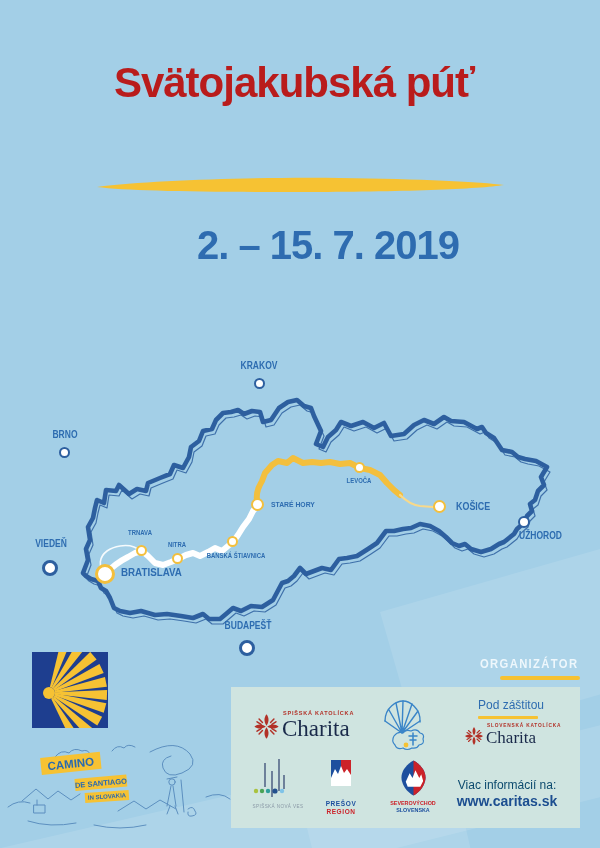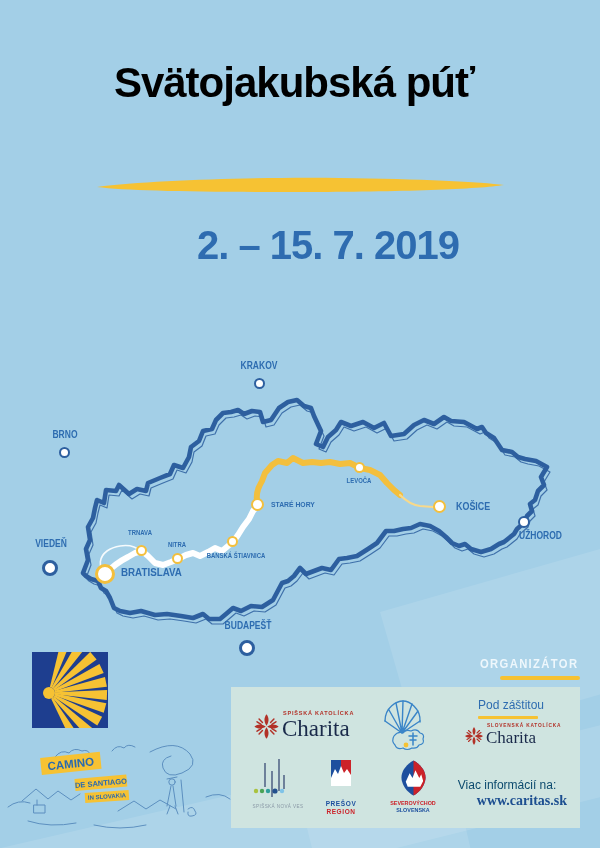--- a/index.html
+++ b/index.html
@@ -1,21 +1,21 @@
 <!DOCTYPE html>
 <html><head>
 <meta charset="utf-8">
 <style>
   html,body{margin:0;padding:0;}
   body{width:600px;height:848px;font-family:"Liberation Sans",sans-serif;}
   .poster{position:relative;width:600px;height:848px;background:#a3cfe7;overflow:hidden;}
   .stripe{position:absolute;background:rgba(255,255,255,.11);transform-origin:0 0;}
   
   .title{position:absolute;top:57px;left:0;width:588px;text-align:center;
-         color:#000000;font-weight:bold;font-size:42px;line-height:52px;letter-spacing:-1px;}
+         color:#b91c1c;font-weight:bold;font-size:42px;line-height:52px;letter-spacing:-1px;}
   .dates{position:absolute;top:221px;left:0;width:600px;text-align:center;
          color:#2e6cb0;font-weight:bold;font-size:40px;line-height:48px;letter-spacing:-1px;margin-left:28px;}
   .brush{position:absolute;left:0;top:0;}
   
   .mlabel{position:absolute;color:#2d6cb0;font-weight:bold;white-space:nowrap;
           transform:scaleX(.85);transform-origin:left center;}
   .mlabel.c{transform:translateX(-50%) scaleX(.85);transform-origin:center;}
   .dot{position:absolute;background:#fff;border-radius:50%;box-sizing:border-box;}
   .dr{border:2.5px solid #f3bf3d;}
   .de{border:2.5px solid #2d5f9f;}
@@ -247,16 +247,16 @@
           </clipPath>
         </defs>
       <path d="M15 1 C6 6 1 14 3 22 C5 30 11 35 15 37 C19 35 25 30 27 22 C29 14 24 6 15 1 Z" fill="#1d4f9e"></path>
       <rect x="15" width="15" height="38" fill="#cc2229" clip-path="url(#pinclip)"></rect>
       <path d="M7 23 L11 14 L14 19 L17 11 L21 19 L23 15 L25 22 L22 28 L9 28 Z" fill="#ffffff" clip-path="url(#pinclip)"></path>
     </svg>
     <div class="abs sv-l1" style="left:152px;top:113px;width:60px;text-align:center;">SEVEROVÝCHOD</div>
     <div class="abs sv-l2" style="left:152px;top:120px;width:60px;text-align:center;">SLOVENSKA</div>
 
     <div class="abs info1" style="left:216px;top:91px;width:120px;text-align:center;">Viac informácií na:</div>
-    <div class="abs info2" style="left:216px;top:106px;width:120px;text-align:right;font-family:Liberation Serif, serif;">www.caritas.sk</div>
+    <div class="abs info2" style="left:216px;top:106px;width:120px;text-align:center;">www.caritas.sk</div>
   </div>
 
 </div>
 
 </body></html>

